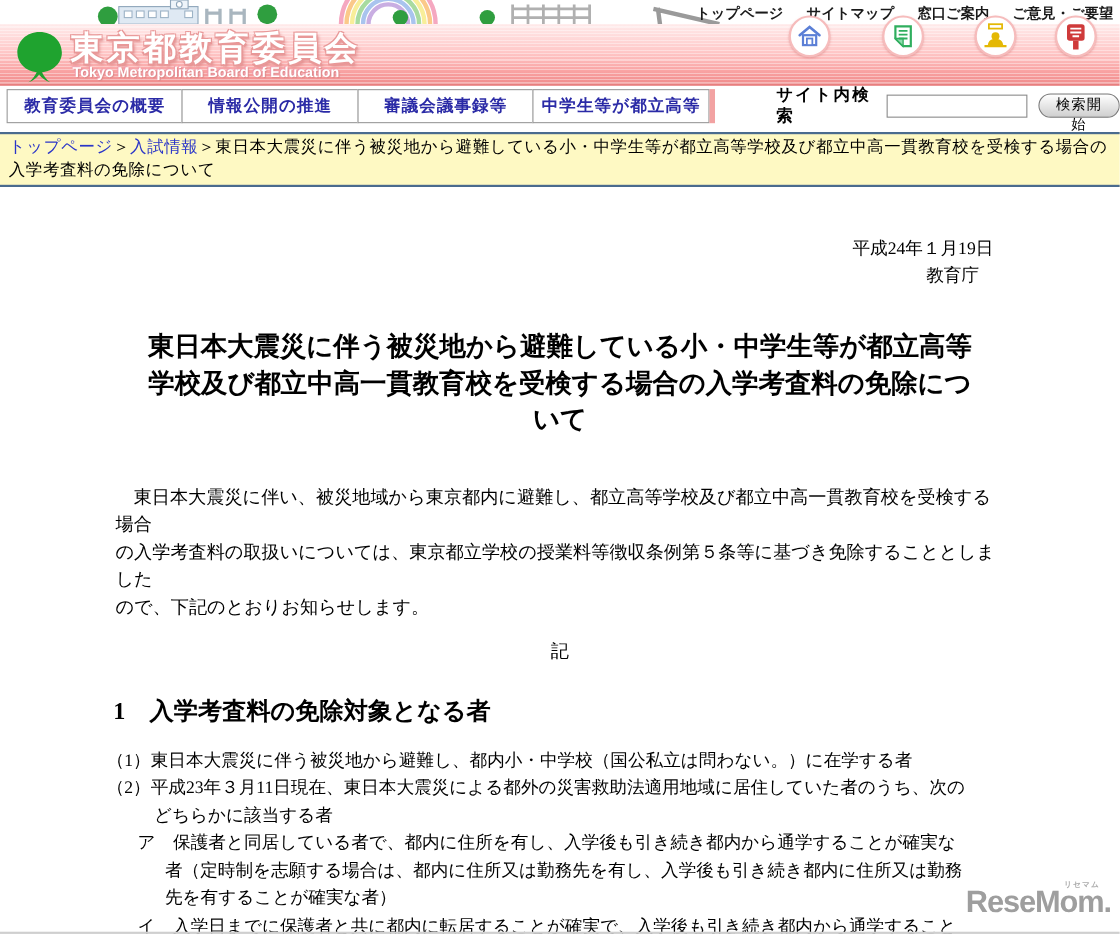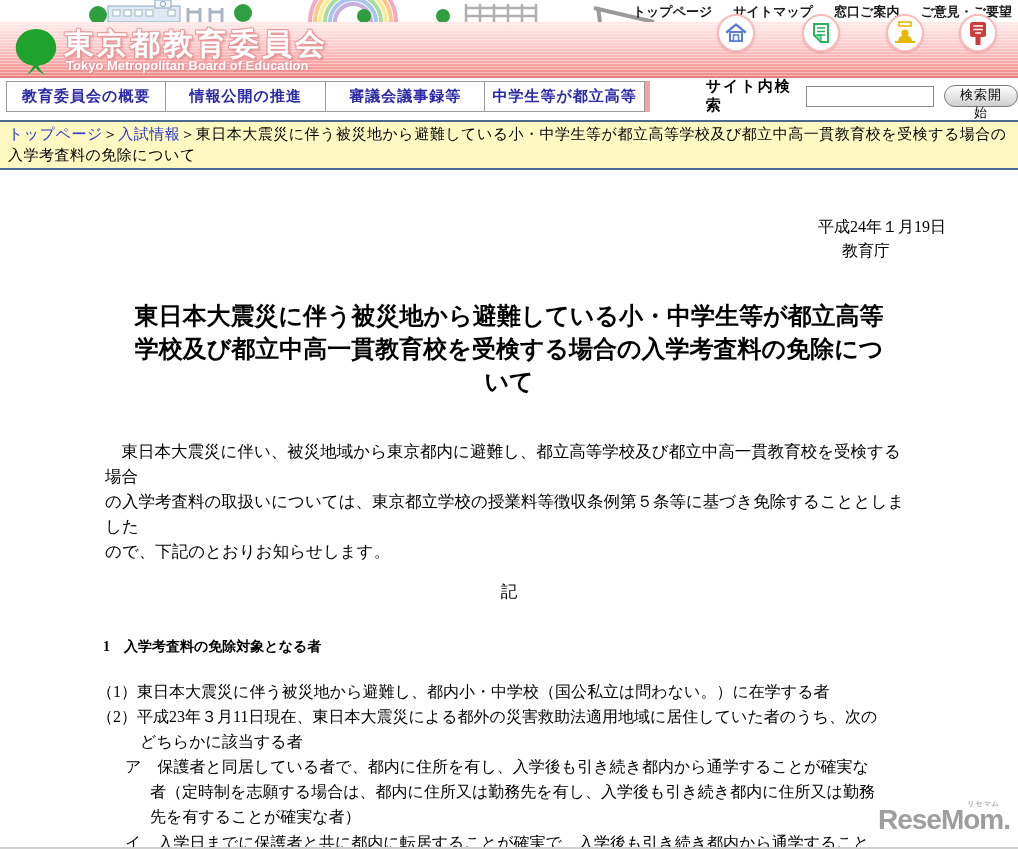--- a/index.html
+++ b/index.html
@@ -70,29 +70,29 @@
   .breadcrumb {
     margin-top:8px; background:#fef9c3; border-top:2px solid #4a6b8e; border-bottom:2px solid #4a6b8e;
     padding:2px 8px; font-size:15px; line-height:21px; letter-spacing:.5px;
   }
   .breadcrumb a { color:#2a35c8; }
   .bc-current { color:#000; }
 
   
   .content { position:relative; }
   .dateblock { margin-top:45px; text-align:right; font-size:16px; line-height:24px; }
-  .dateline { padding-right:72px;margin-left:19px; }
+  .dateline { padding-right:115px;margin-left:19px; }
   .authorline { padding-right:128px;padding-left:26px; }
   .doc-title {
     margin-top:37px; padding:0 119px; text-align:center; font-weight:bold;
     font-size:24px; line-height:33px; white-space:pre-wrap;
   }
   .intro { margin-top:40px; padding:0 105px; font-size:16.5px; line-height:25px; white-space:pre-wrap; }
   .ki { margin-top:15px; text-align:center; font-size:16.5px; line-height:25px; }
-  .sec-heading { margin-top:30px; padding-left:103px; font-size:14px; font-weight:bold; line-height:26px; }
+  .sec-heading { margin-top:30px; padding-left:103px; font-size:22px; font-weight:bold; line-height:26px; }
   .itemlist { margin-top:19px; }
   .item { padding-left:140px; padding-right:95px; text-indent:-43px; font-size:16px; line-height:25px; white-space:pre-wrap; }
   .sub { padding-left:150px; padding-right:95px; text-indent:-25px; font-size:16px; line-height:25px; white-space:pre-wrap; }
   .sub-b { margin-top:1px; }
 
   
   .watermark {
     position:absolute; right:8px; top:804px; color:#9e9e9e;
     font-family:Liberation Sans, sans-serif; font-weight:bold;
     font-size:28px; letter-spacing:-1px;

